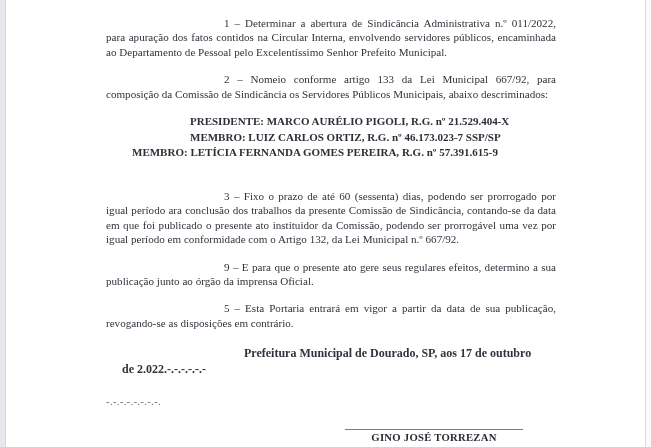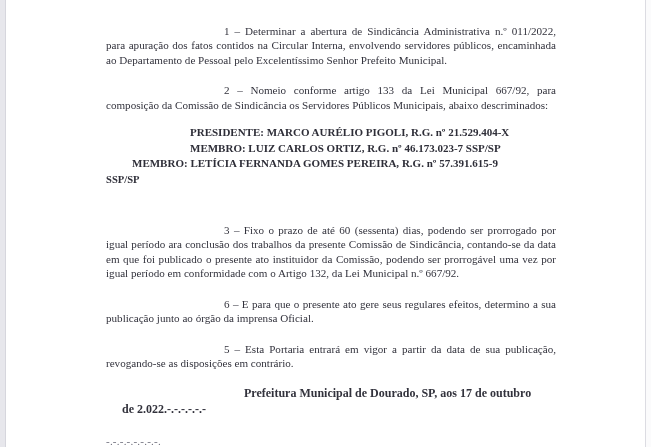--- a/index.html
+++ b/index.html
@@ -60,21 +60,21 @@
   
   .doc-body {
     position: absolute;
     left: 106px;
     top: 0;
     width: 450px;
     height: 447px;
   }
 
   p.para {
-    margin: 16px 0 13px 0;
+    margin: 8px 0 13px 0;
     font-size: 11.1px;
     line-height: 1.30;
     text-align: justify;
     text-indent: 0;
     color: #32323c;
   }
   p.para .lead {
     display: inline-block;
     width: 118px;
   }
@@ -179,28 +179,27 @@
     <div class="spacer-sm"></div>
 
     <p class="para"><span class="lead"></span><span>1 – Determinar a abertura de Sindicância Administrativa n.º 011/2022, para</span> <span>apuração dos fatos contidos na Circular Interna, envolvendo servidores públicos, encaminhada ao Departamento de Pessoal pelo Excelentíssimo Senhor Prefeito Municipal.</span></p>
 
     <p class="para"><span class="lead"></span><span>2 – Nomeio conforme artigo 133 da Lei Municipal 667/92, para composição</span> <span>da Comissão de Sindicância os Servidores Públicos Municipais, abaixo descriminados:</span></p>
 
     <div class="members">
       <div class="member-line">PRESIDENTE: MARCO AURÉLIO PIGOLI, R.G. nº 21.529.404-X</div>
       <div class="member-line">MEMBRO: LUIZ CARLOS ORTIZ, R.G. nº 46.173.023-7 SSP/SP</div>
       <div class="member-line wrap">MEMBRO: LETÍCIA FERNANDA GOMES PEREIRA, R.G. nº 57.391.615-9</div>
-      <div class="member-tail">SSP/SP</div>
     </div>
 
     <div class="spacer-sm"></div>
 
     <p class="para"><span class="lead"></span><span>3 – Fixo o prazo de até 60 (sessenta) dias, podendo ser prorrogado por igual</span> <span>período ara conclusão dos trabalhos da presente Comissão de Sindicância, contando-se da data em que foi publicado o presente ato instituidor da Comissão, podendo ser prorrogável uma vez por igual período em conformidade com o Artigo 132, da Lei Municipal n.º 667/92.</span></p>
 
-    <p class="para"><span class="lead"></span><span>6 – E para que o presente ato gere seus regulares efeitos, determino a sua</span> <span>publicação junto ao órgão da imprensa Oficial.</span></p>
+    <p class="para"><span class="lead"></span><span>9 – E para que o presente ato gere seus regulares efeitos, determino a sua</span> <span>publicação junto ao órgão da imprensa Oficial.</span></p>
 
     <p class="para tight"><span class="lead"></span><span>5 – Esta Portaria entrará em vigor a partir da data de sua publicação,</span> <span>revogando-se as disposições em contrário.</span></p>
 
     <p class="dateline"><span class="lead-date"></span><span>Prefeitura Municipal de Dourado, SP, aos 17 de outubro de 2.022.</span><span>-.-.-.-.-.-</span></p>
     <p class="dots-line">-.-.-.-.-.-.-.-.</p>
 
     <div class="spacer-md"></div>
     <div class="spacer-sm"></div>
 
     <div class="signature">

